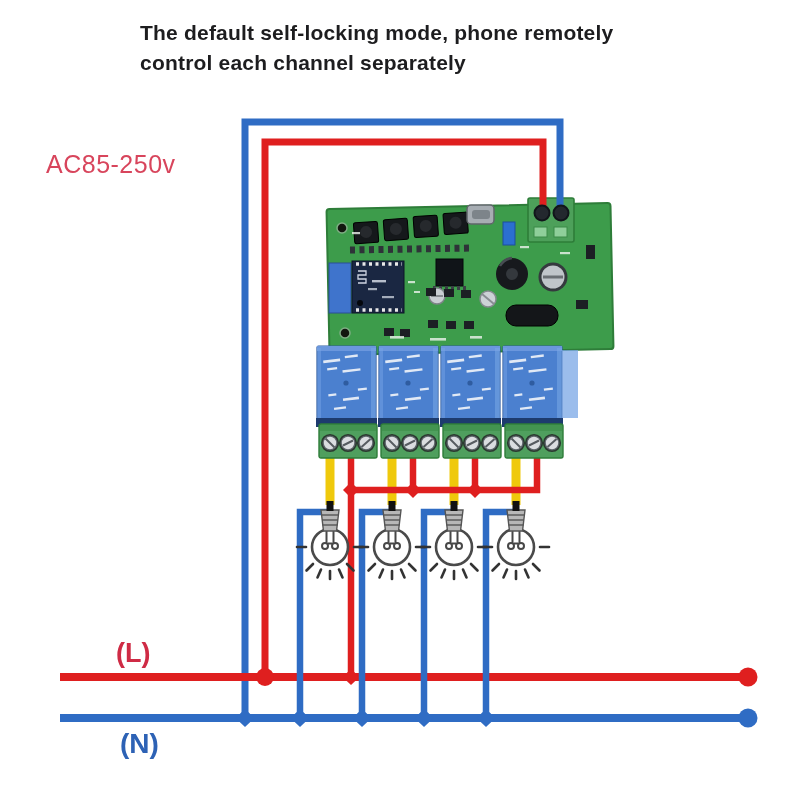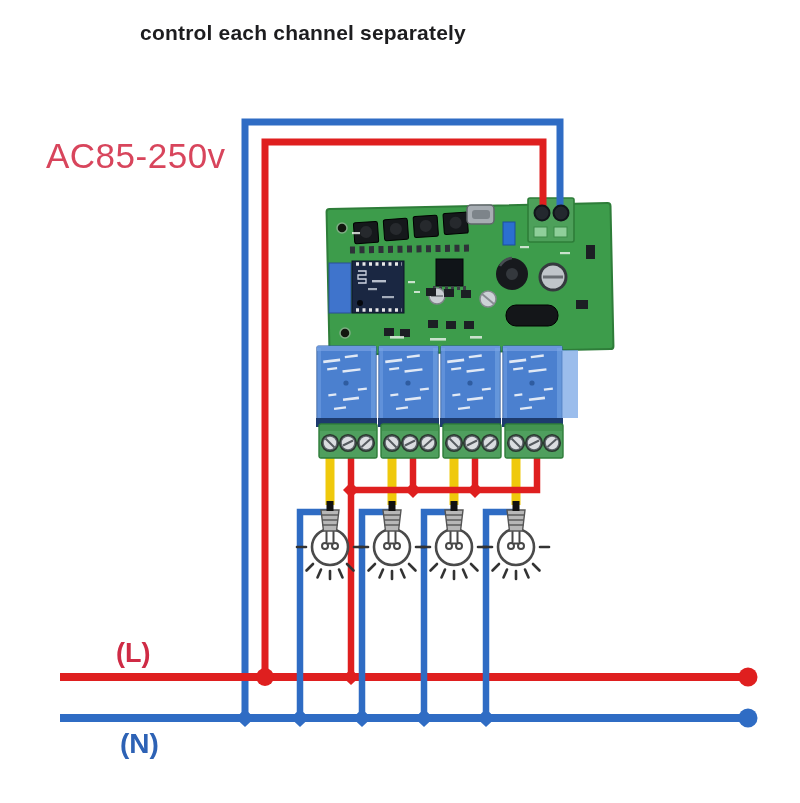--- a/index.html
+++ b/index.html
@@ -7,31 +7,32 @@
     --live-red:#df1f1f; --neutral-blue:#2f6cc4; --lamp-yellow:#efc90c;
     --pcb-green:#3d9c4b; --pcb-dark:#2e7d39; --terminal-green:#4f9f5e;
     --relay-blue:#4b80cf; --relay-navy:#1d3b6e; --wifi-navy:#1a2742; --usb-gray:#a7adb3;
   }
   html,body{margin:0;padding:0;background:#fff;}
   .stage{position:relative;width:800px;height:803px;background:#ffffff;overflow:hidden;
          font-family:"Liberation Sans",sans-serif;}
   .stage svg{position:absolute;left:0;top:0;}
   .title{position:absolute;left:140px;top:18px;width:480px;font-size:21px;font-weight:700;
          color:var(--title-text);line-height:30px;letter-spacing:.2px;}
-  .voltage{position:absolute;left:46px;top:136px;font-size:35px;font-weight:400;
+  .voltage{position:absolute;left:46px;top:150px;font-size:25px;font-weight:400;
            color:var(--voltage-red);letter-spacing:.5px;}
   .l-label{position:absolute;left:116px;top:638px;font-size:27px;font-weight:700;color:var(--label-live);}
   .n-label{position:absolute;left:120px;top:728px;font-size:28px;font-weight:700;color:var(--label-neutral);}
 </style>
 </head>
 <body>
 
 <div class="stage">
 
   <div class="title">
+    <div>The default self-locking mode, phone remotely</div>
     <div>control each channel separately</div>
   </div>
   <div class="voltage">AC85-250v</div>
   <div class="l-label">(L)</div>
   <div class="n-label">(N)</div>
 
   <svg width="800" height="803" viewBox="0 0 800 803">
 
     <defs>
 

